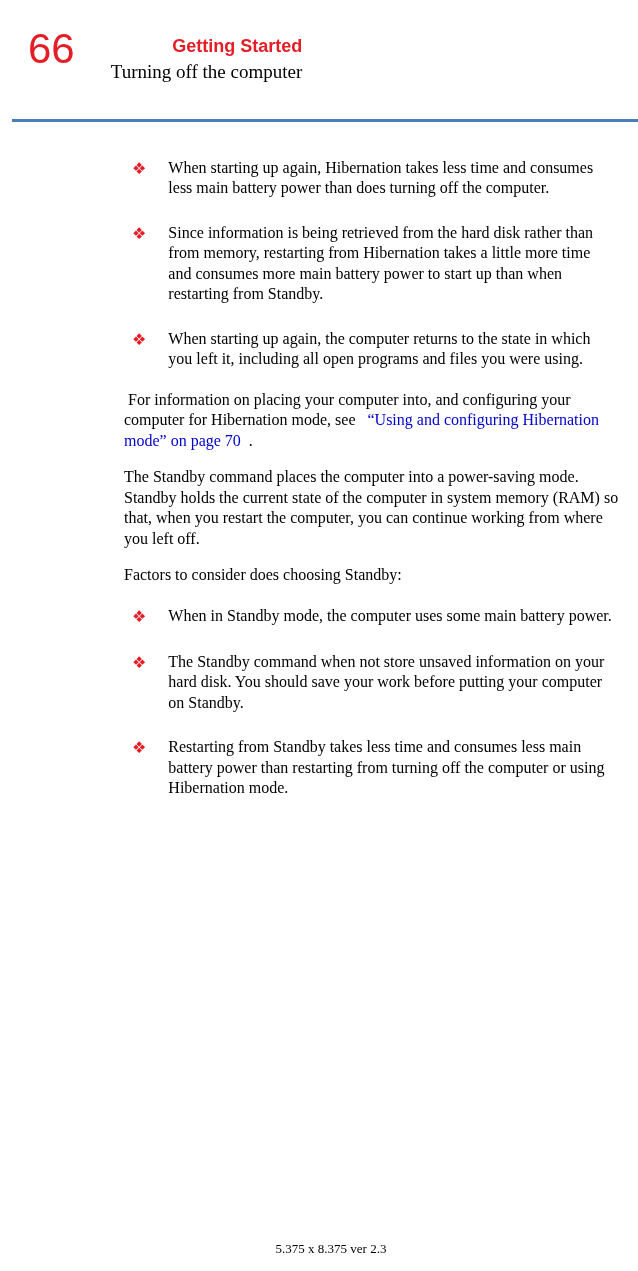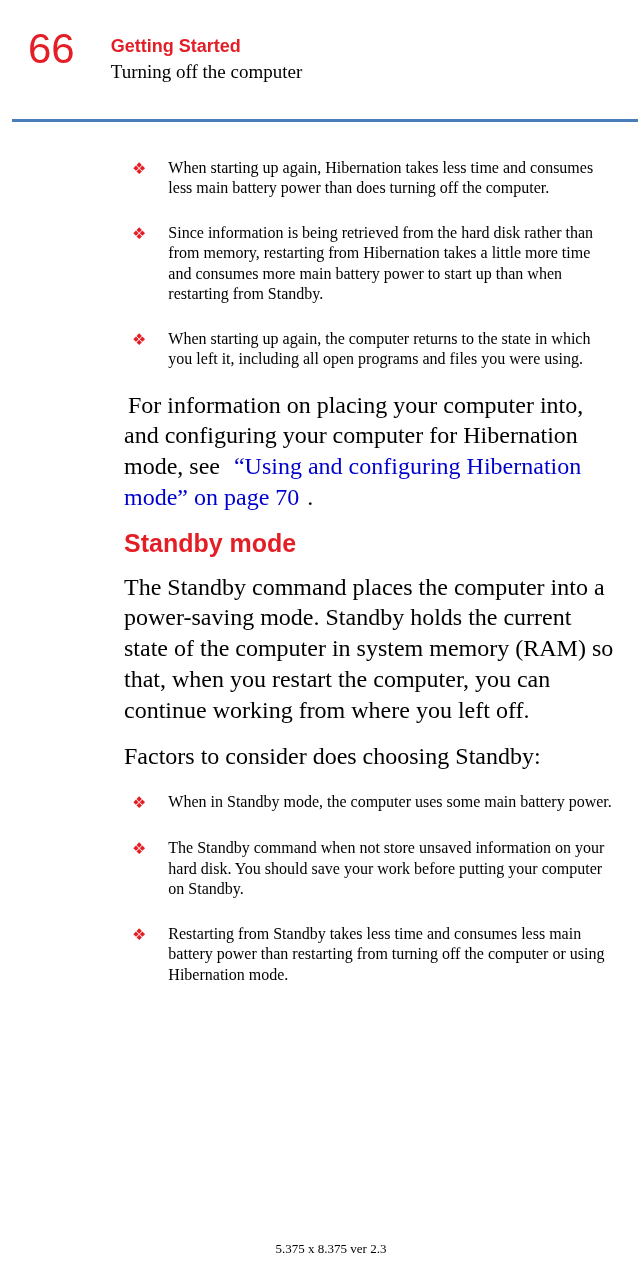--- a/index.html
+++ b/index.html
@@ -22,20 +22,21 @@
     .page-number {
       font-family: Arial, Helvetica, sans-serif;
       font-size: 42px;
       font-weight: normal;
       color: #e41e26;
       line-height: 1;
       margin-right: 28px;
     }
     .header-titles {
       padding-top: 4px;
+      text-align: right;
     }
     .chapter-title {
       font-family: Arial, Helvetica, sans-serif;
       font-size: 18px;
       font-weight: bold;
       color: #e41e26;
       margin-bottom: 2px;
     }
     .section-title-header {
       font-family: 'Times New Roman', Times, serif;
@@ -65,21 +66,21 @@
       margin-right: 18px;
       flex-shrink: 0;
       line-height: 1.4;
     }
     .bullet-text {
       font-size: 16px;
       line-height: 1.28;
       color: #000;
     }
     .paragraph {
-      font-size: 24px;
+      font-size: 16px;
       line-height: 1.28;
       color: #000;
       margin-bottom: 16px;
     }
     .link-text {
       color: #0000cc;
     }
     .section-heading {
       font-family: Arial, Helvetica, sans-serif;
       font-size: 25px;
@@ -124,21 +125,20 @@
     <li class="bullet-item">
       <span class="bullet-icon">❖</span>
       <span class="bullet-text">When starting up again, the computer returns to the state in which you left it, including all open programs and files you were using.</span>
     </li>
   </ul>
 
   <p class="paragraph">
     <span>For information on placing your computer into, and configuring your computer for Hibernation mode, see </span><span class="link-text">“Using and configuring Hibernation mode” on page 70</span><span>.</span>
   </p>
 
-  <h2 class="section-heading">Standby mode</h2>
 
   <p class="paragraph">The Standby command places the computer into a power-saving mode. Standby holds the current state of the computer in system memory (RAM) so that, when you restart the computer, you can continue working from where you left off.</p>
 
   <p class="paragraph">Factors to consider does choosing Standby:</p>
 
   <ul class="bullet-list">
     <li class="bullet-item">
       <span class="bullet-icon">❖</span>
       <span class="bullet-text">When in Standby mode, the computer uses some main battery power.</span>
     </li>

